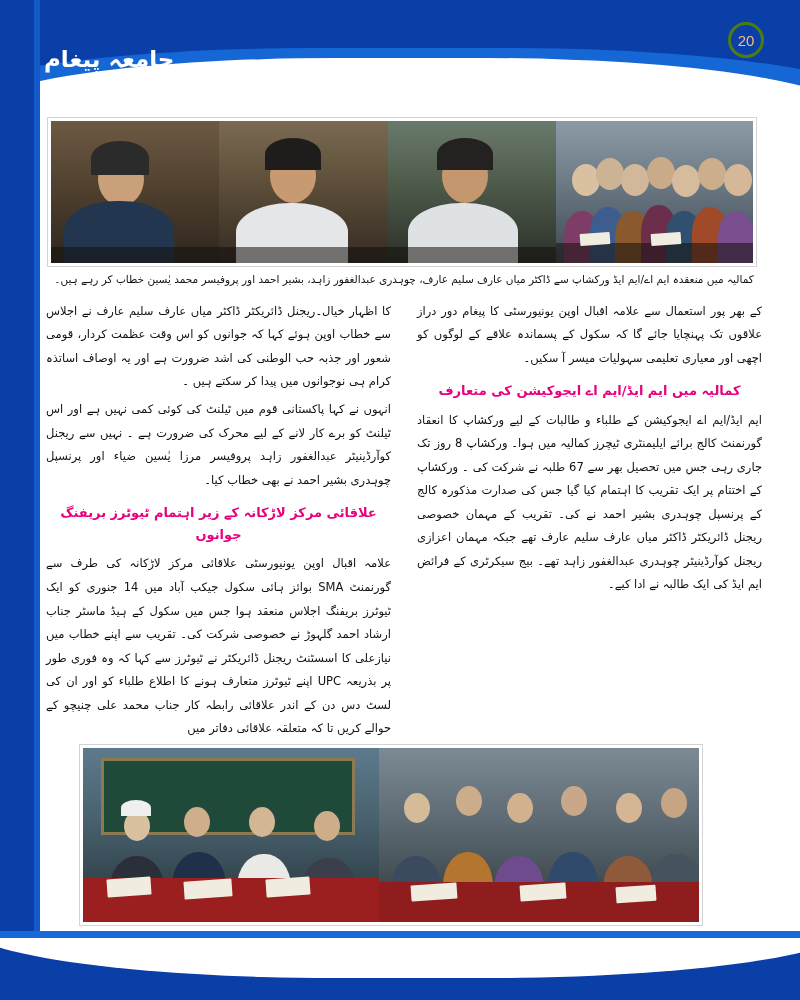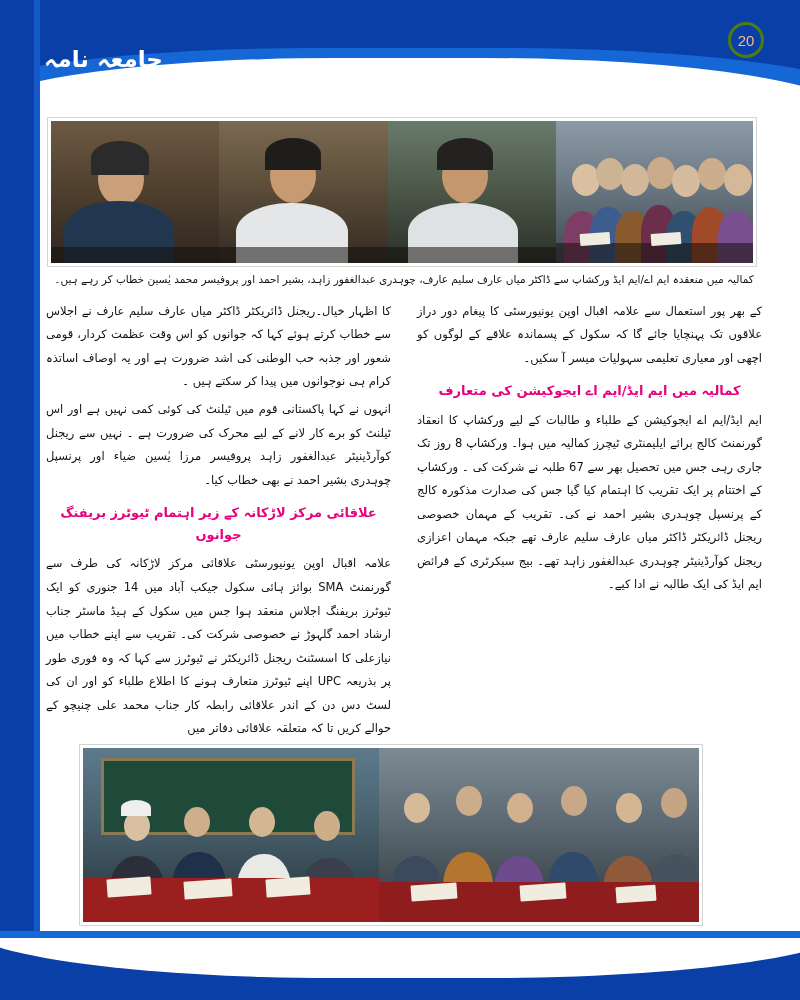--- a/index.html
+++ b/index.html
@@ -201,21 +201,21 @@
 </style>
 </head>
 <body>
 
 <div class="page">
 
   <div class="header-band">
     <div class="header-wave2"></div>
     <div class="header-wave"></div>
   </div>
-  <div class="header-title">جامعہ نامہ</div>
+  <div class="header-title">جامعہ پیغام</div>
   <div class="page-badge">20</div>
 
   <div class="spine"></div>
   <div class="spine-inner"></div>
 
   <div class="content">
 
     <div class="photo-strip photo-top">
       <div class="ph p1">
         <div class="head" style="left:28%;top:22%;width:46px;height:54px;background:#c9a07a;"></div>
@@ -253,21 +253,21 @@
         <div class="desk" style="height:20px;"></div>
         <div class="papers" style="left:12%;bottom:18px;width:30px;height:12px;"></div>
         <div class="papers" style="left:48%;bottom:18px;width:30px;height:12px;"></div>
       </div>
     </div>
     <div class="caption">کمالیہ میں منعقدہ ایم اے/ایم ایڈ ورکشاپ سے ڈاکٹر میاں عارف سلیم عارف، چوہدری عبدالغفور زاہد، بشیر احمد اور پروفیسر محمد یٰسین خطاب کر رہے ہیں۔</div>
 
     <div class="columns">
 
       <div class="col">
-        <p class="para">کا اظہار خیال۔ریجنل ڈائریکٹر ڈاکٹر میاں عارف سلیم عارف نے اجلاس سے خطاب کرتے ہوئے کہا کہ جوانوں کو اس وقت عظمت کردار، قومی شعور اور جذبہ حب الوطنی کی اشد ضرورت ہے اور یہ اوصاف اساتذہ کرام ہی نوجوانوں میں پیدا کر سکتے ہیں ۔</p>
+        <p class="para">کا اظہار خیال۔ریجنل ڈائریکٹر ڈاکٹر میاں عارف سلیم عارف نے اجلاس سے خطاب اوپن ہوئے کہا کہ جوانوں کو اس وقت عظمت کردار، قومی شعور اور جذبہ حب الوطنی کی اشد ضرورت ہے اور یہ اوصاف اساتذہ کرام ہی نوجوانوں میں پیدا کر سکتے ہیں ۔</p>
         <p class="para">انہوں نے کہا پاکستانی قوم میں ٹیلنٹ کی کوئی کمی نہیں ہے اور اس ٹیلنٹ کو برے کار لانے کے لیے محرک کی ضرورت ہے ۔ نہیں سے ریجنل کوآرڈینیٹر عبدالغفور زاہد پروفیسر مرزا یٰسین ضیاء اور پرنسپل چوہدری بشیر احمد نے بھی خطاب کیا۔</p>
         <h3 class="subhead">علاقائی مرکز لاڑکانہ کے زیر اہتمام ٹیوٹرز بریفنگ جوانوں</h3>
         <p class="para">علامہ اقبال اوپن یونیورسٹی علاقائی مرکز لاڑکانہ کی طرف سے گورنمنٹ SMA بوائز ہائی سکول جیکب آباد میں 14 جنوری کو ایک ٹیوٹرز بریفنگ اجلاس منعقد ہوا جس میں سکول کے ہیڈ ماسٹر جناب ارشاد احمد گلہوڑ نے خصوصی شرکت کی۔ تقریب سے اپنے خطاب میں نیازعلی کا اسسٹنٹ ریجنل ڈائریکٹر نے ٹیوٹرز سے کہا کہ وہ فوری طور پر بذریعہ UPC اپنے ٹیوٹرز متعارف ہونے کا اطلاع طلباء کو اور ان کی لسٹ دس دن کے اندر علاقائی رابطہ کار جناب محمد علی چنیچو کے حوالے کریں تا کہ متعلقہ علاقائی دفاتر میں</p>
       </div>
 
       <div class="col">
         <p class="para">کے بھر پور استعمال سے علامہ اقبال اوپن یونیورسٹی کا پیغام دور دراز علاقوں تک پہنچایا جائے گا کہ سکول کے پسماندہ علاقے کے لوگوں کو اچھی اور معیاری تعلیمی سہولیات میسر آ سکیں۔</p>
         <h3 class="subhead">کمالیہ میں ایم ایڈ/ایم اے ایجوکیشن کی متعارف</h3>
         <p class="para">ایم ایڈ/ایم اے ایجوکیشن کے طلباء و طالبات کے لیے ورکشاپ کا انعقاد گورنمنٹ کالج برائے ایلیمنٹری ٹیچرز کمالیہ میں ہوا۔ ورکشاپ 8 روز تک جاری رہی جس میں تحصیل بھر سے 67 طلبہ نے شرکت کی ۔ ورکشاپ کے اختتام پر ایک تقریب کا اہتمام کیا گیا جس کی صدارت مذکورہ کالج کے پرنسپل چوہدری بشیر احمد نے کی۔ تقریب کے مہمان خصوصی ریجنل ڈائریکٹر ڈاکٹر میاں عارف سلیم عارف تھے جبکہ مہمان اعزازی ریجنل کوآرڈینیٹر چوہدری عبدالغفور زاہد تھے۔ بیج سیکرٹری کے فرائض ایم ایڈ کی ایک طالبہ نے ادا کیے۔</p>
       </div>

